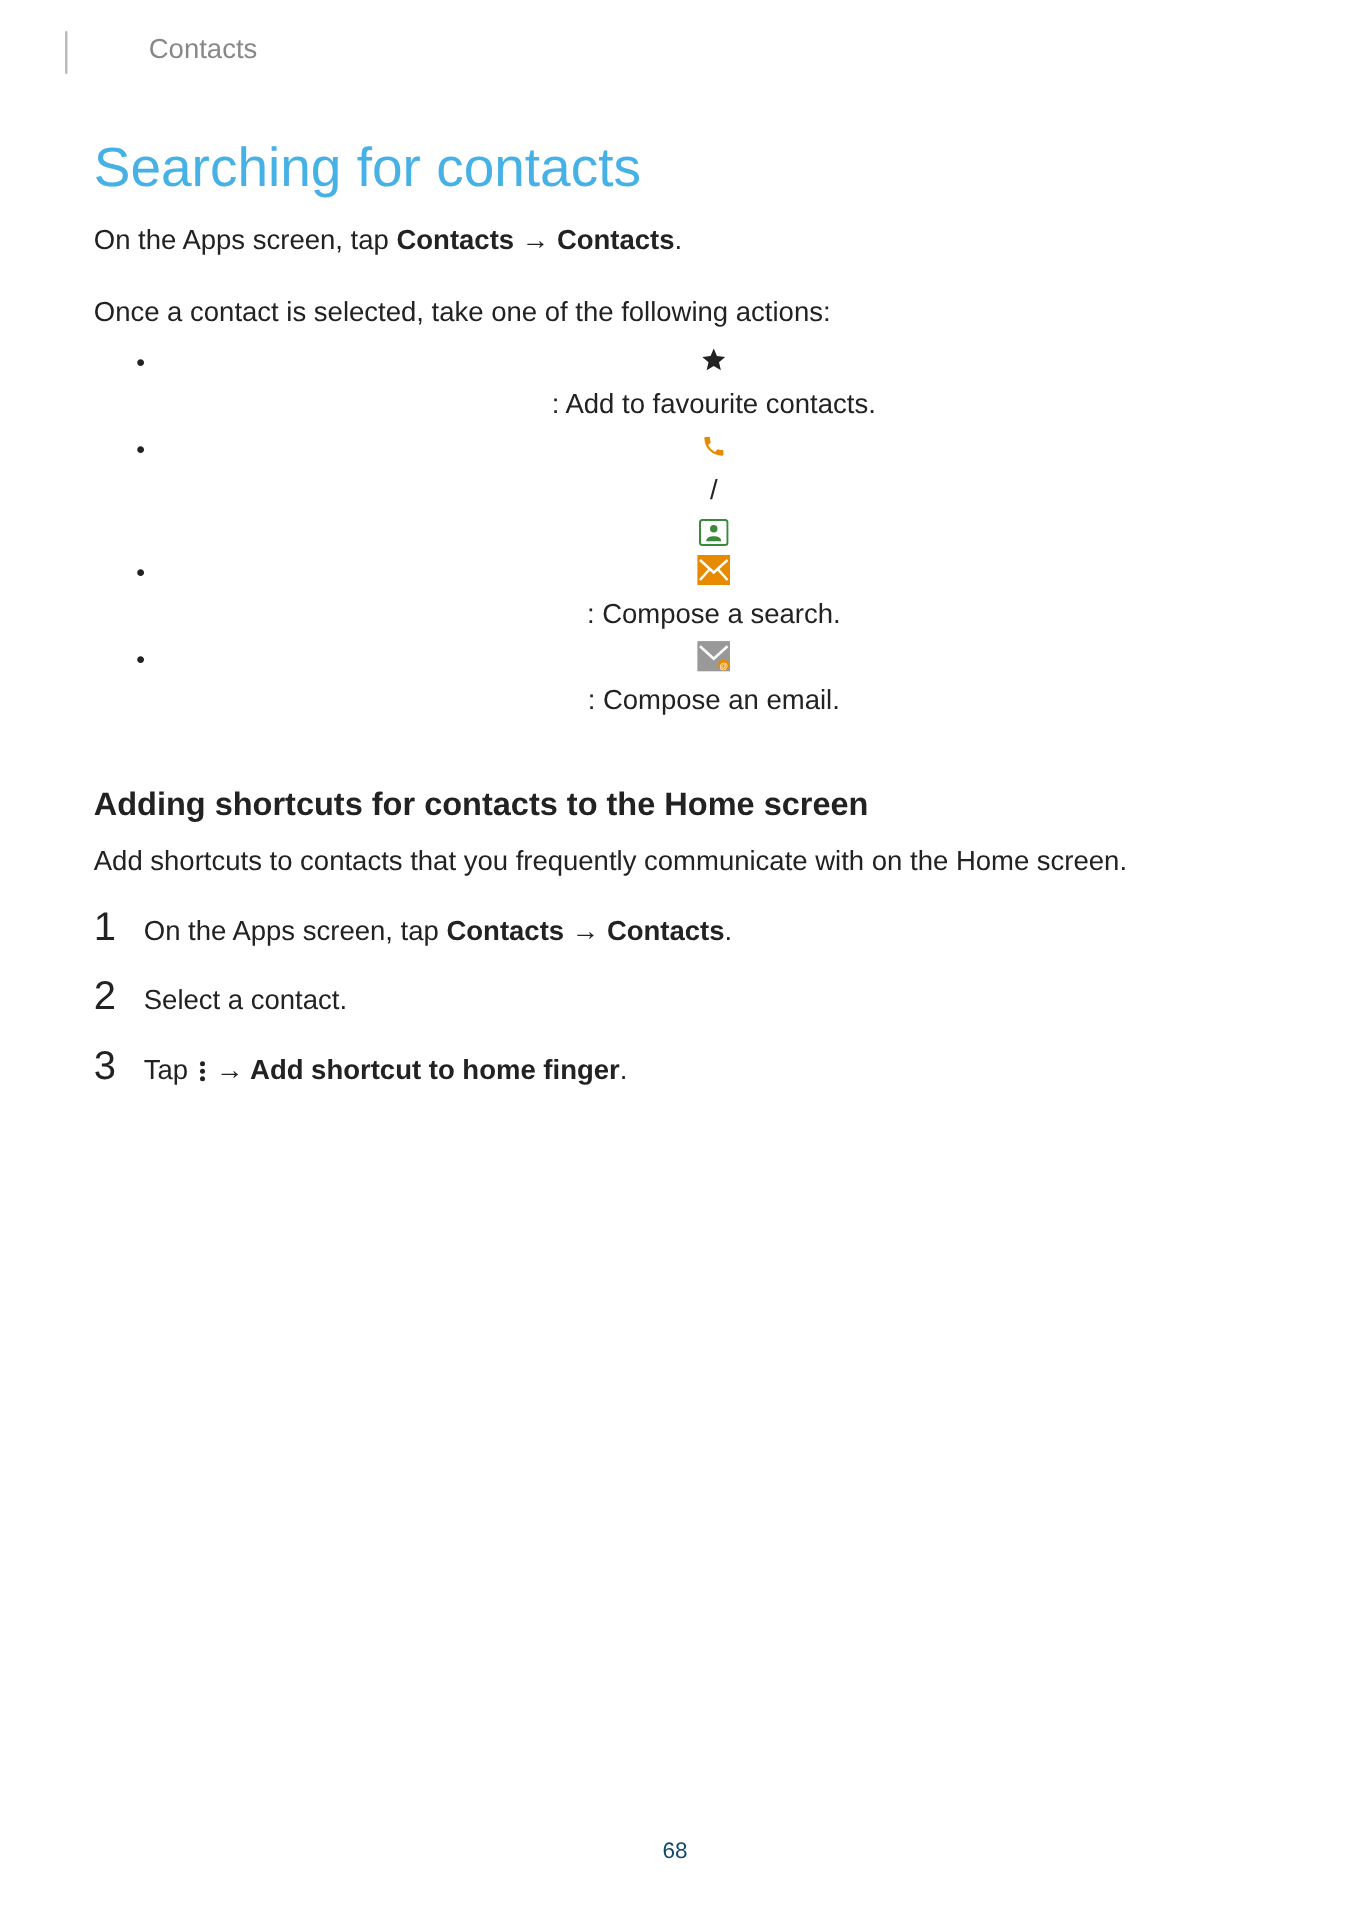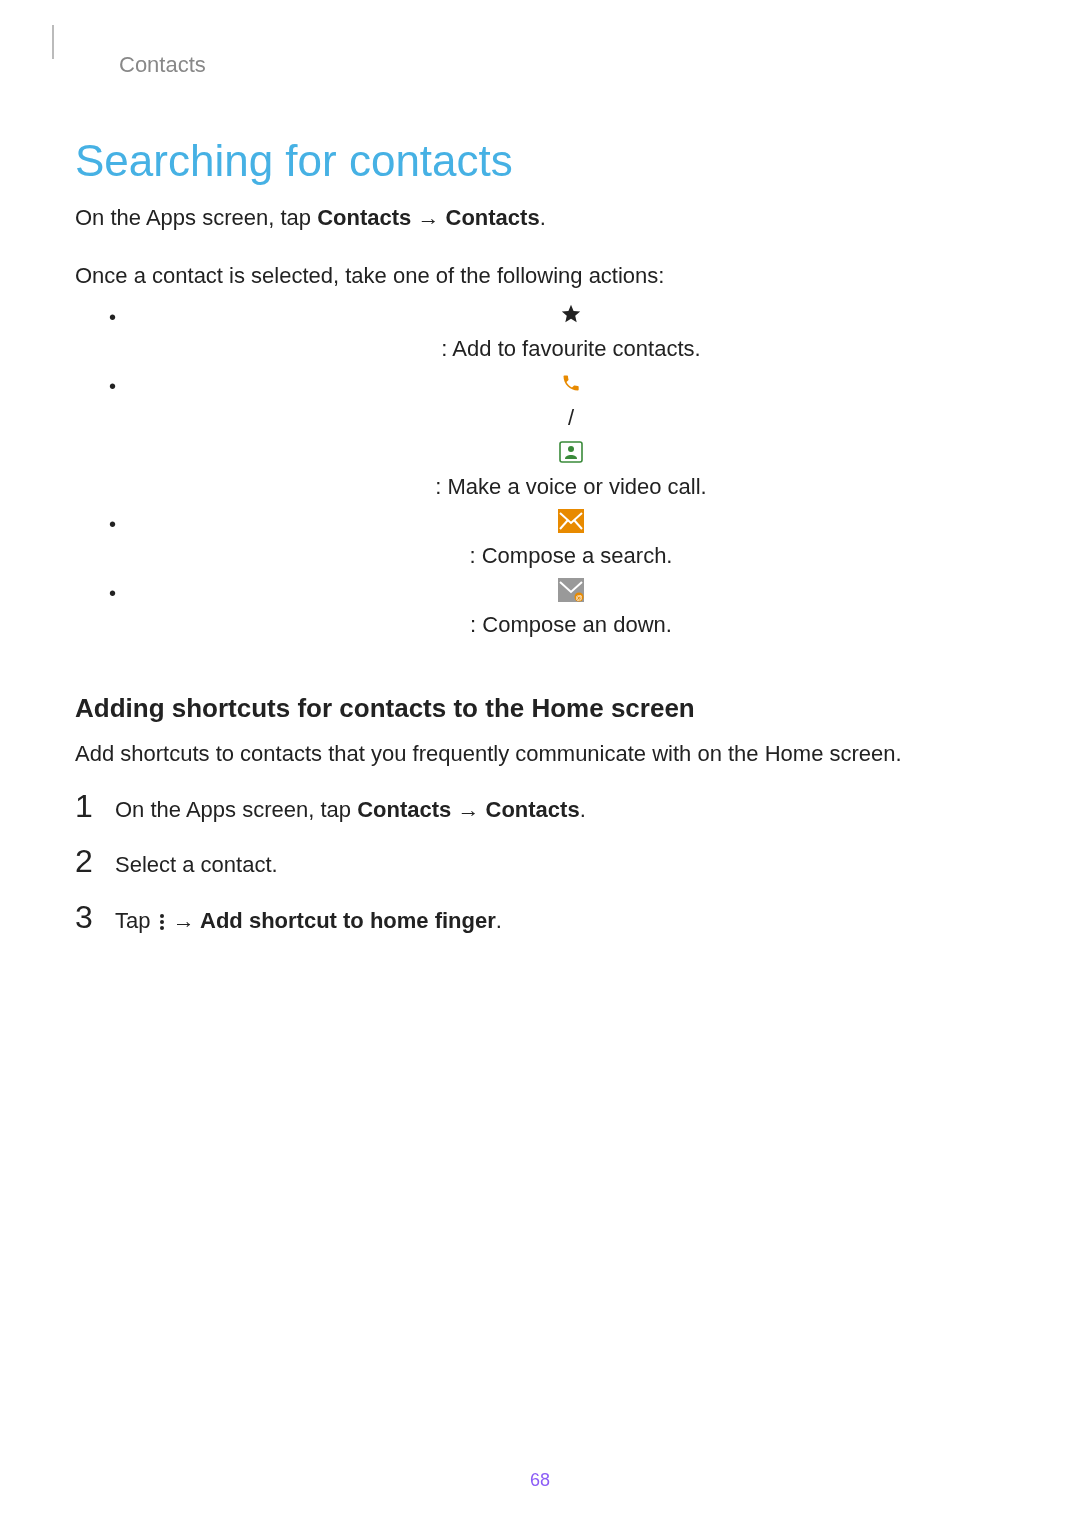--- a/index.html
+++ b/index.html
@@ -7,21 +7,21 @@
     padding: 0;
     background: #fff;
     font-family: Arial, Helvetica, sans-serif;
     color: #222;
     width: 1080px;
     height: 1527px;
     position: relative;
     box-sizing: border-box;
   }
   .page {
-    padding: 46px 75px 0 75px;
+    padding: 20px 75px 0 75px;
     box-sizing: border-box;
   }
   .header-marker {
     position: absolute;
     top: 25px;
     left: 52px;
     height: 34px;
     border-left: 2px solid #bbb;
   }
   .section-label {
@@ -108,21 +108,21 @@
   .bold { font-weight: bold; }
   .arrow {
     font-weight: bold;
   }
   .pagenum {
     position: absolute;
     bottom: 36px;
     width: 100%;
     text-align: center;
     font-size: 18px;
-    color: #8b5cf6;
+    color: #0c4a6e;
     left: 0;
   }
   svg { display: block; }
 </style>
 </head>
 <body>
 
 <div class="header-marker"></div>
 
 <div class="page">
@@ -158,21 +158,20 @@
             </svg>
         </span>
         <span> / </span>
         <span class="icon-box">
           <svg width="24" height="22" viewBox="0 0 24 22">
               <rect x="1" y="1" width="22" height="20" rx="2" fill="none" stroke="#3a8a3a" stroke-width="1.6"></rect>
               <circle cx="12" cy="8" r="3" fill="#3a8a3a"></circle>
               <path d="M6 18c0-3 3-4 6-4s6 1 6 4" fill="#3a8a3a"></path>
             </svg>
         </span>
-        <span> : Make a voice or video call.</span>
       </span>
     </li>
     <li>
       <span class="icon-line">
         <span class="icon-box icon-envelope">
           <svg width="26" height="24" viewBox="0 0 26 24">
               <rect width="26" height="24" fill="#e88a00"></rect>
               <polyline points="2,4 13,14 24,4" fill="none" stroke="#fff" stroke-width="2"></polyline>
               <polyline points="2,20 10,11" fill="none" stroke="#fff" stroke-width="2"></polyline>
               <polyline points="24,20 16,11" fill="none" stroke="#fff" stroke-width="2"></polyline>
@@ -184,21 +183,21 @@
     <li>
       <span class="icon-line">
         <span class="icon-box icon-envelope-at">
           <svg width="26" height="24" viewBox="0 0 26 24">
               <rect width="26" height="24" fill="#999"></rect>
               <polyline points="2,4 13,14 24,4" fill="none" stroke="#fff" stroke-width="2"></polyline>
               <circle cx="21" cy="19" r="4.5" fill="#e88a00"></circle>
               <text x="21" y="22" font-size="7" text-anchor="middle" fill="#fff" font-family="Arial">@</text>
             </svg>
         </span>
-        <span> : Compose an down.</span>
+        <span> : Compose an email.</span>
       </span>
     </li>
   </ul>
 
   <h2 class="subhead">Adding shortcuts for contacts to the Home screen</h2>
 
   <p class="body">Add shortcuts to contacts that you frequently communicate with on the Home screen.</p>
 
   <div class="steps">
 

